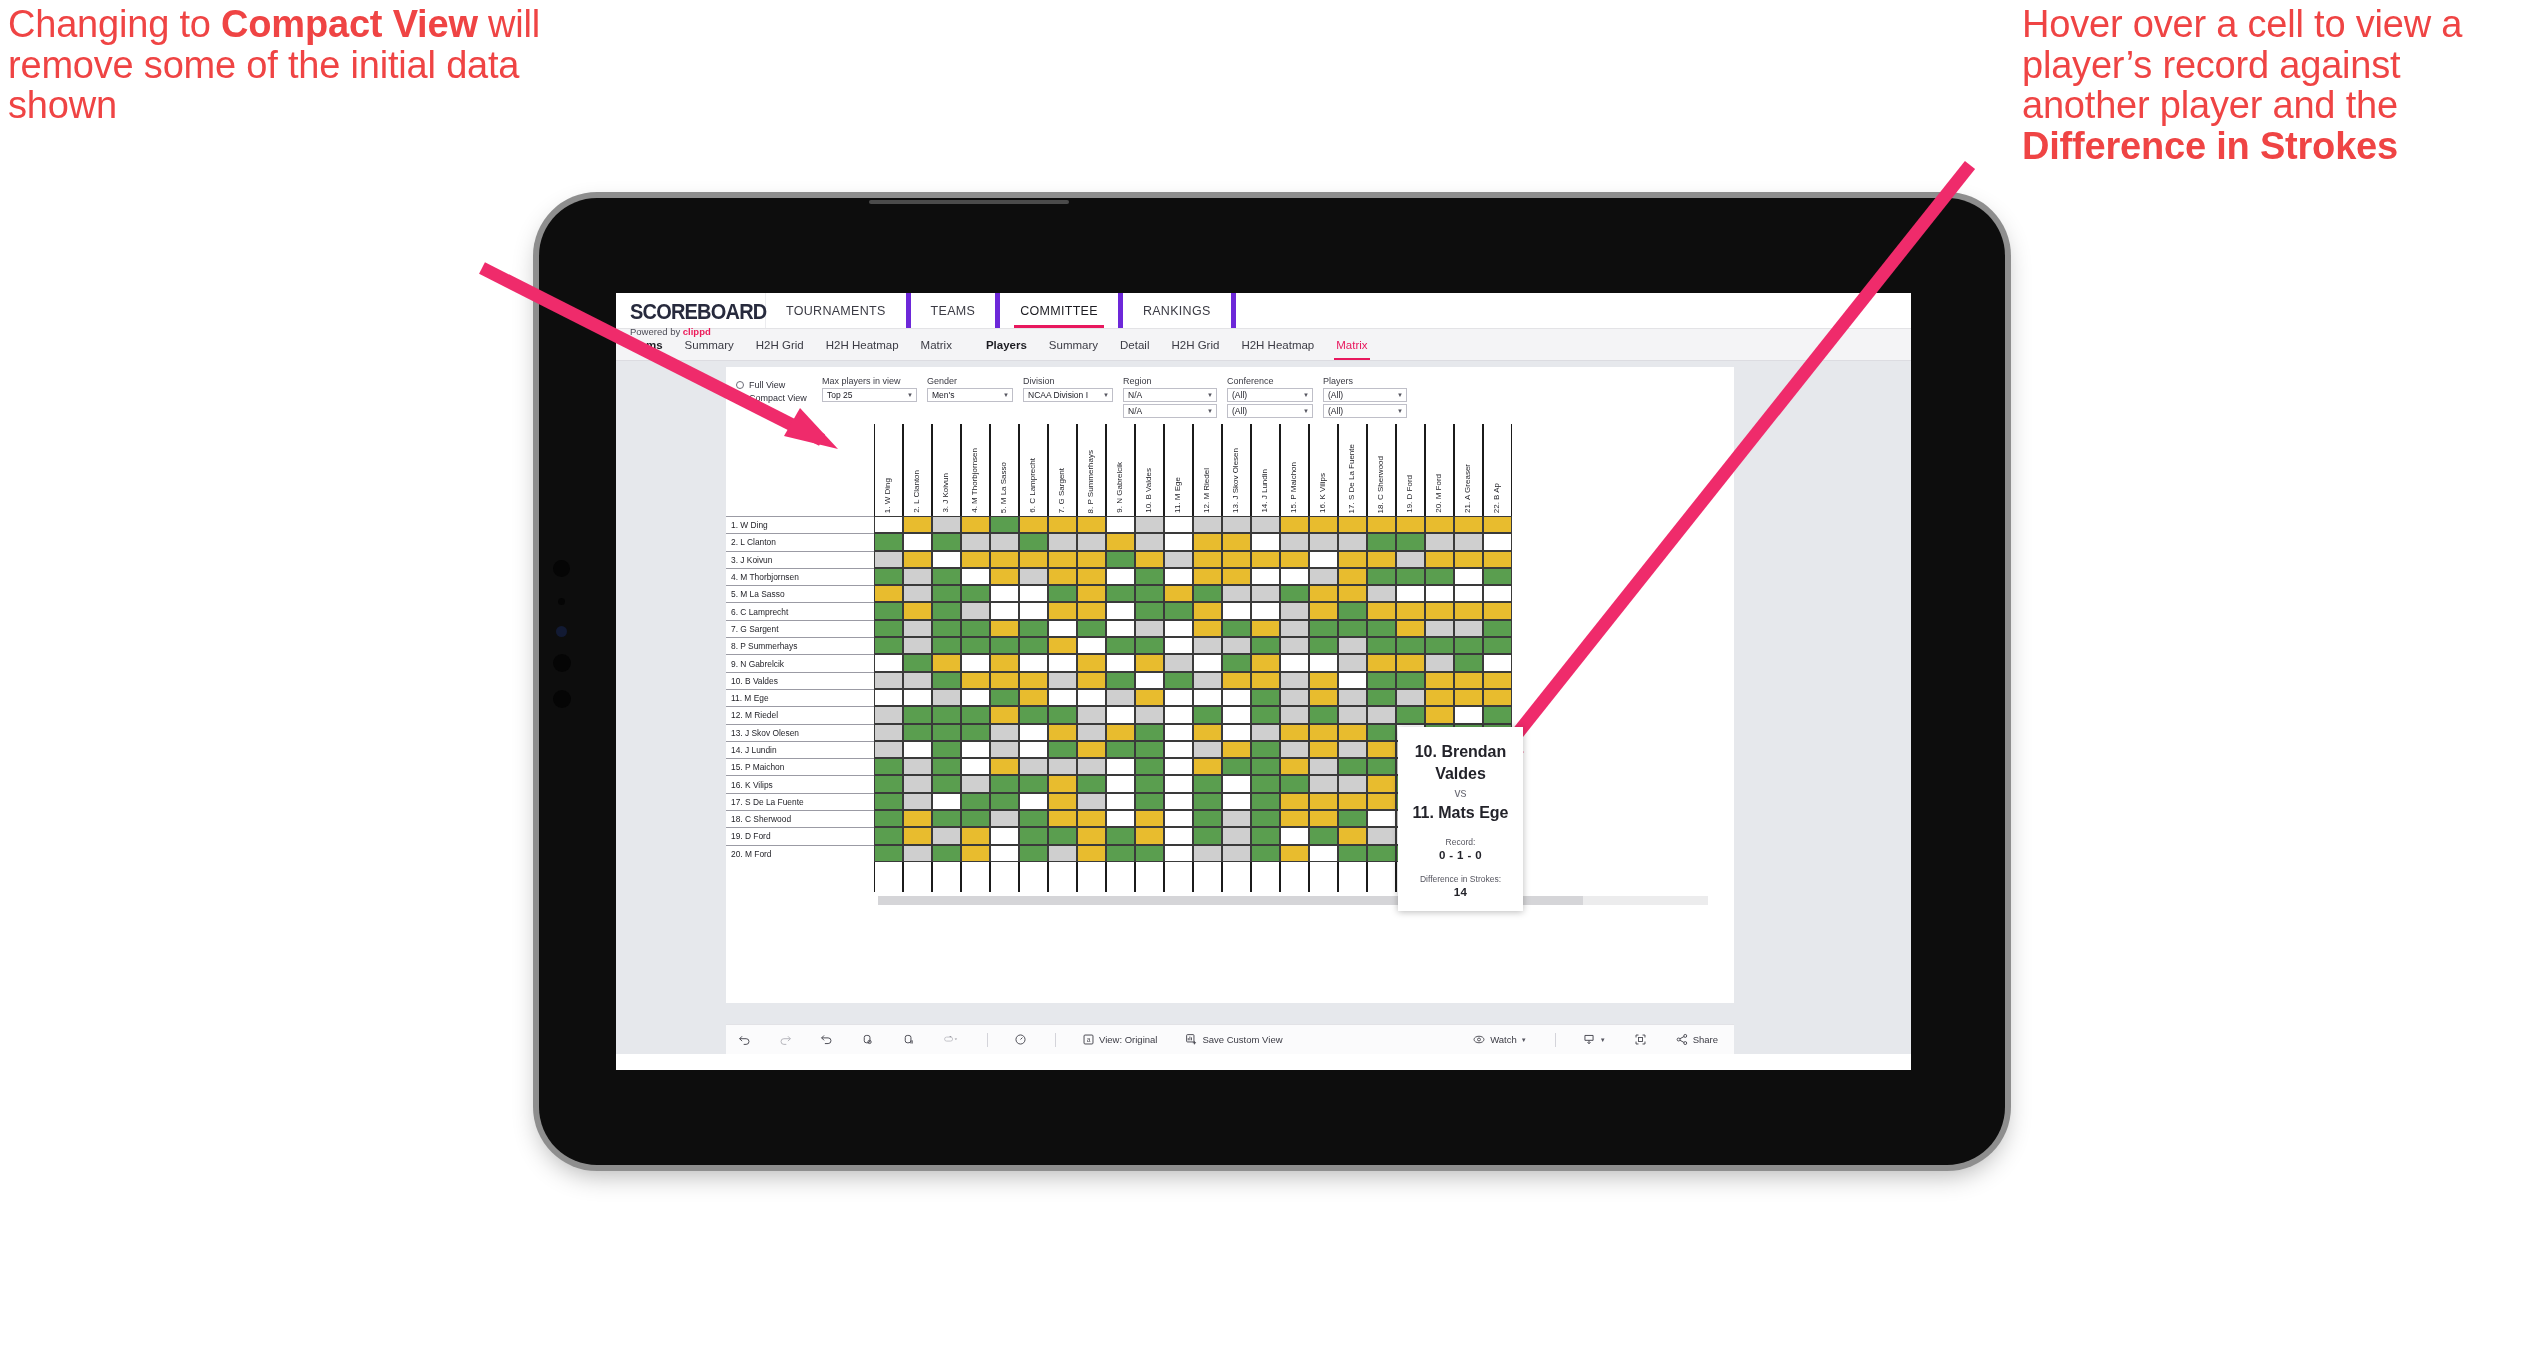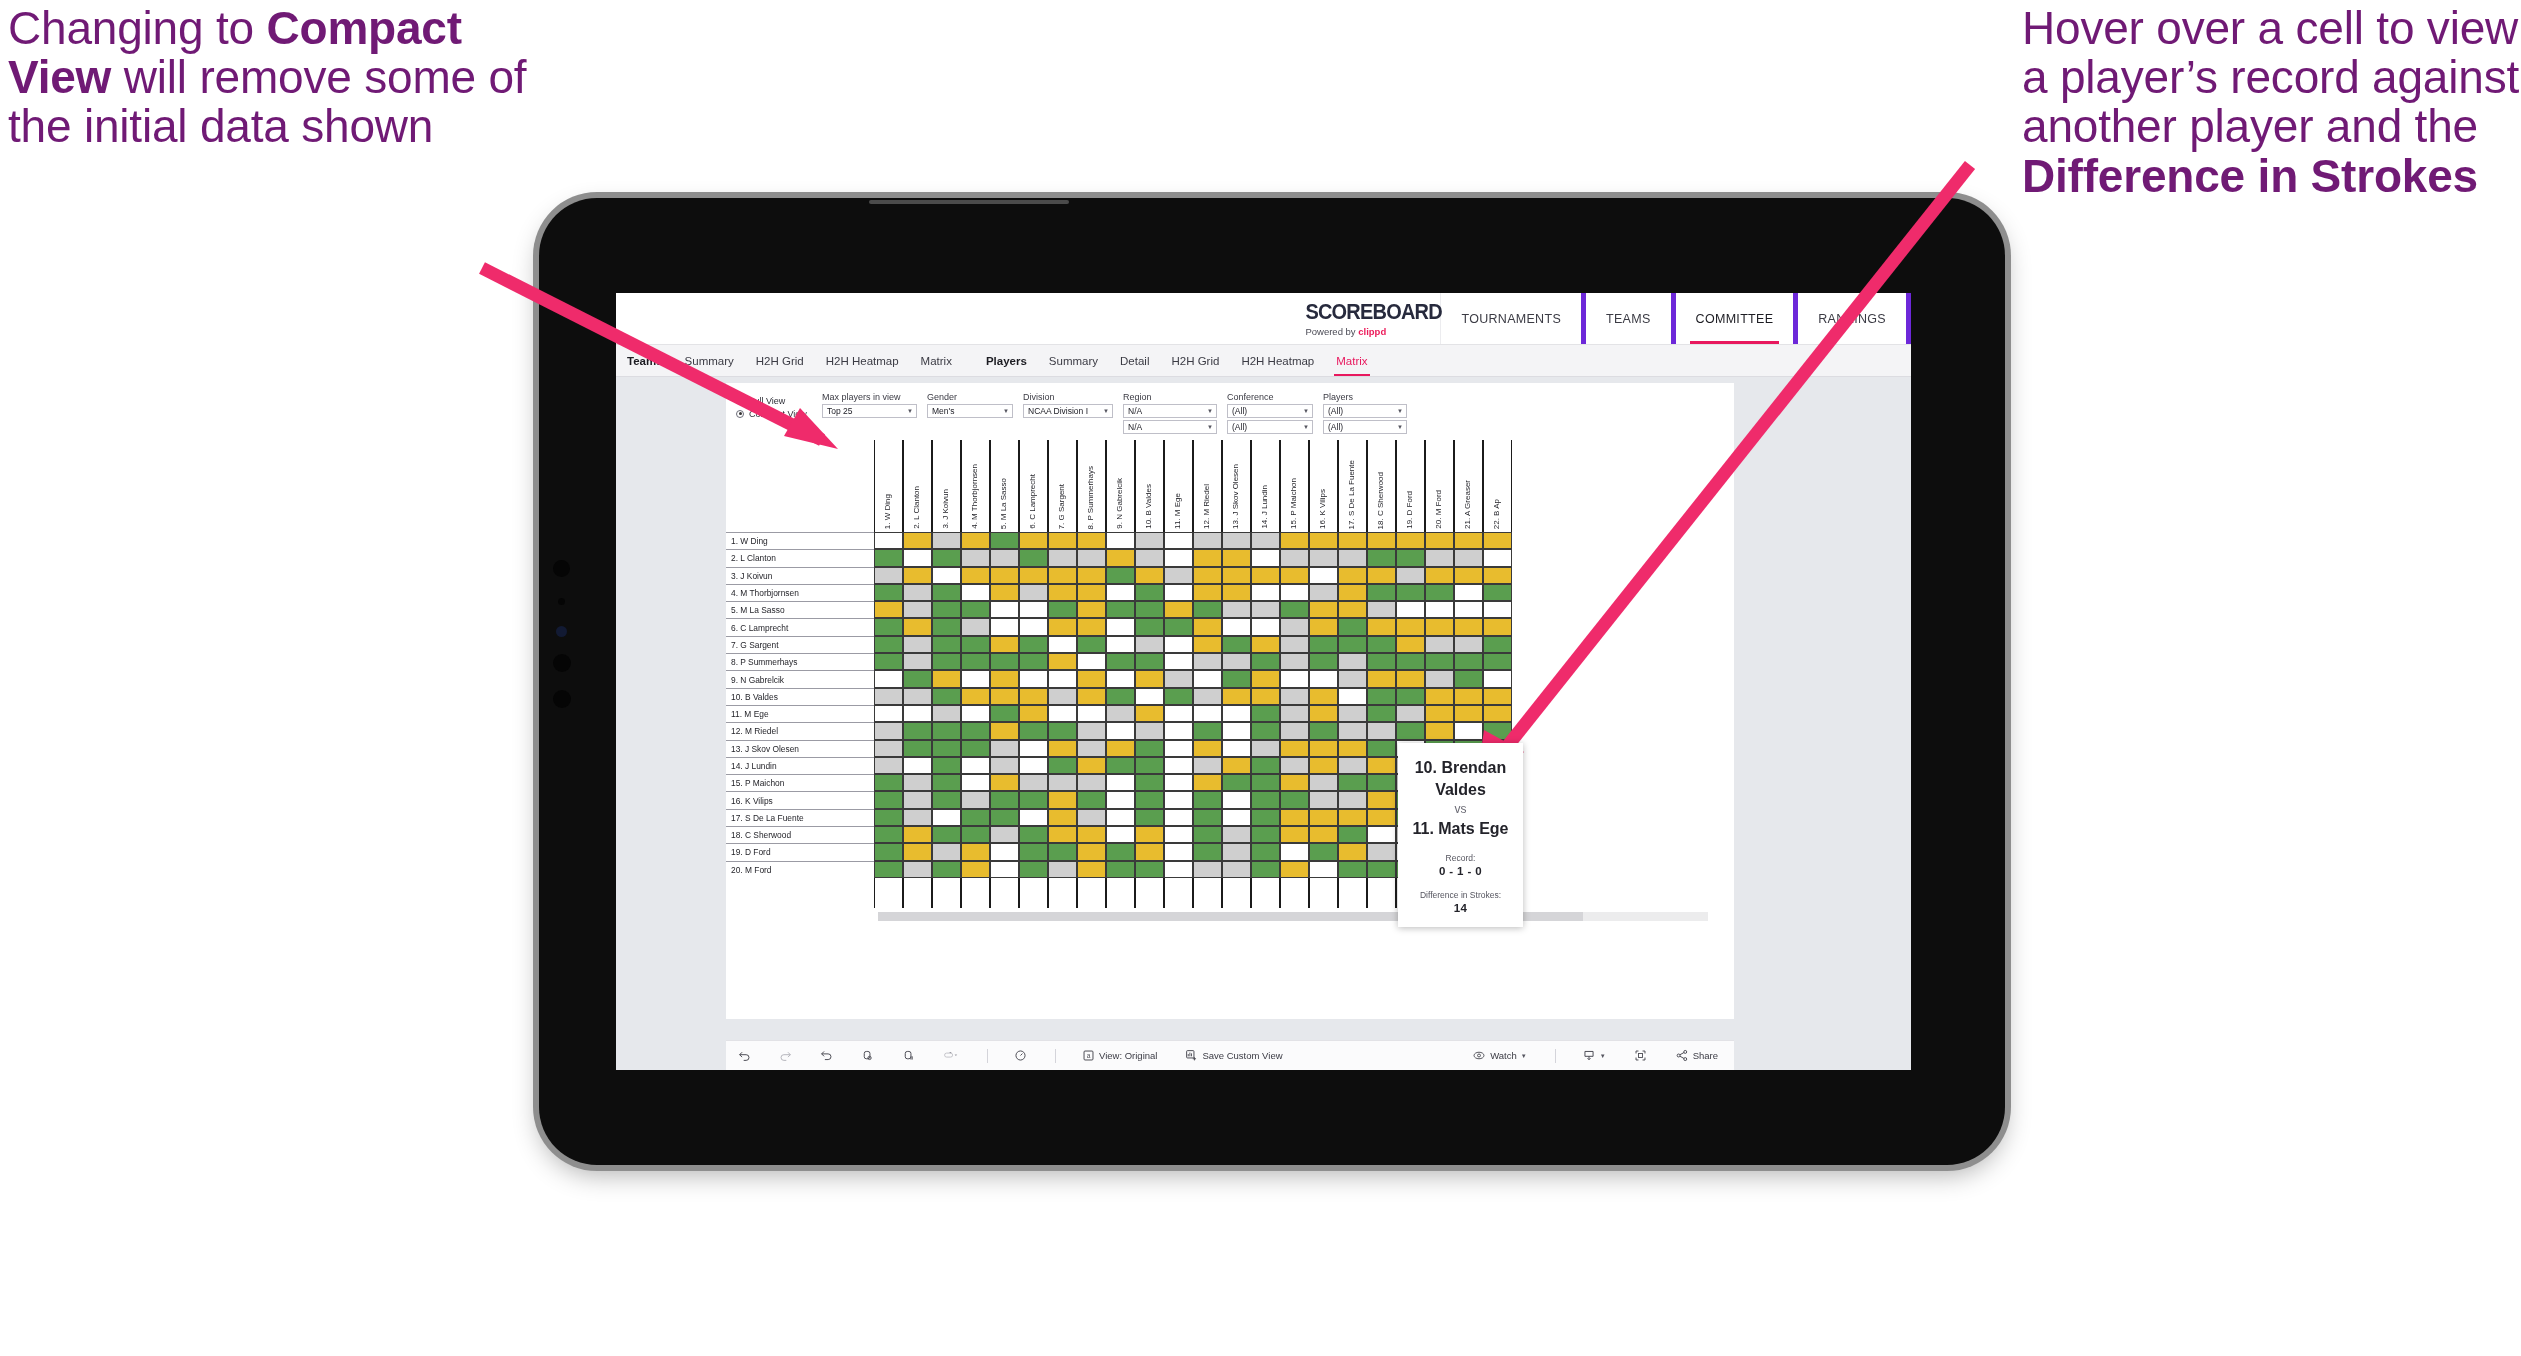--- a/index.html
+++ b/index.html
@@ -8,22 +8,22 @@
     background: #ffffff;
     font-family: "Liberation Sans", sans-serif;
     overflow: hidden;
   }
   #stage { position: relative; width: 2521px; height: 1356px; }
 
   
   .annot {
     position: absolute;
     font-family: "Liberation Sans", sans-serif;
-    color: #701a75;
-    font-size: 46px;
+    color: #ef4444;
+    font-size: 38px;
     line-height: 1.07;
     letter-spacing: -0.2px;
   }
   .annot b { font-weight: 700; }
   #annot-left  { left: 8px;  top: 4px;  width: 560px; }
   #annot-right { left: 2022px; top: 4px; width: 500px; }
 
   
   .arrow-svg { position: absolute; left: 0; top: 0; width: 2521px; height: 1356px; pointer-events: none; }
 
@@ -48,23 +48,23 @@
   #screen {
     position: absolute;
     left: 77px; top: 95px;
     width: 1295px; height: 777px;
     background: #ffffff;
     overflow: hidden;
   }
 
   
   #topnav {
-    height: 52px; background: #fff;
+    height: 36px; background: #fff;
     border-bottom: 1px solid #e3e3e6;
-    display: flex; align-items: stretch; justify-content: flex-end;
+    display: flex; align-items: stretch;
   }
   #brand { width: 150px; padding: 7px 0 0 14px; border-right: 1px solid #ececef; }
   #brand-word {
     font-family: "Liberation Sans", sans-serif;
     font-weight: 700; font-size: 20px; letter-spacing: -0.8px;
     color: #272a3d; line-height: 1;
     transform: scaleY(1.12); transform-origin: left top;
   }
   #brand-sub { font-size: 9.5px; color: #4a4a55; margin-top: 6px; }
   #brand-sub .clippd { color: #ec1b5a; font-weight: 700; }

